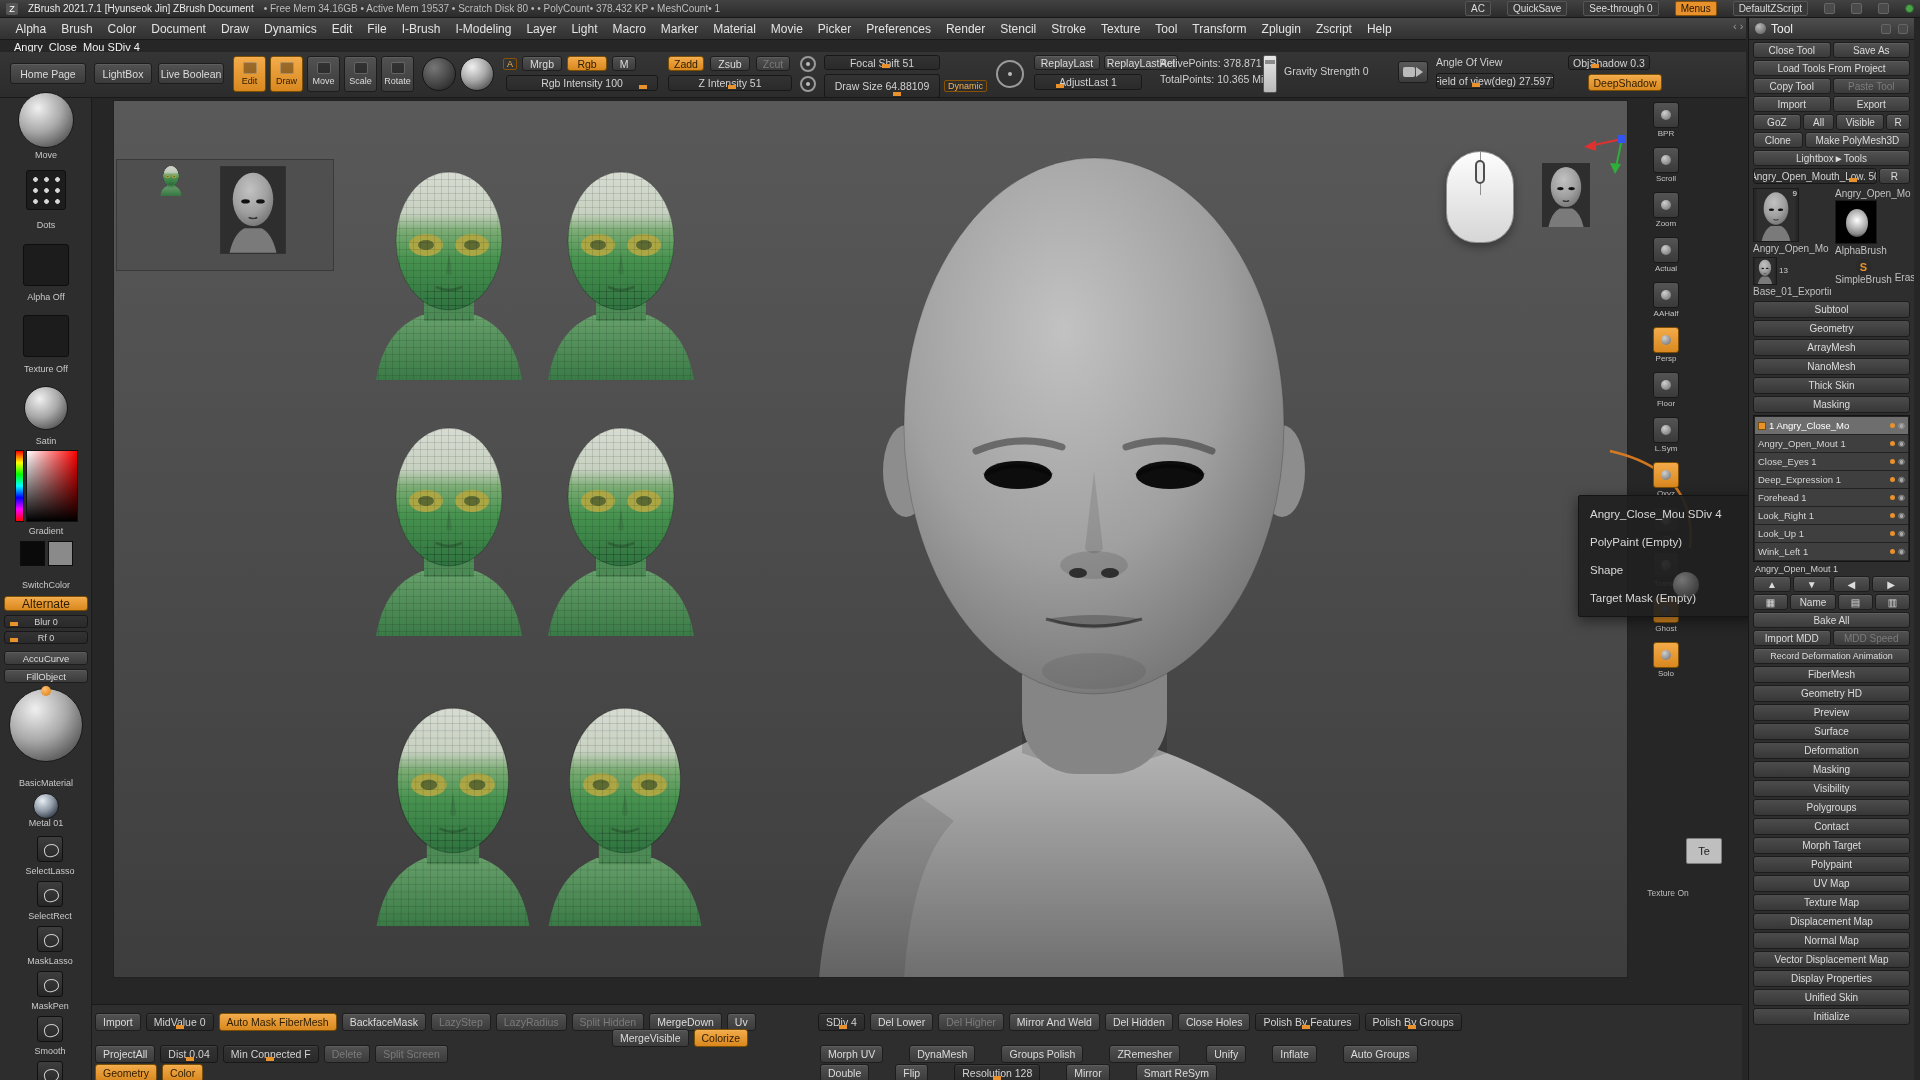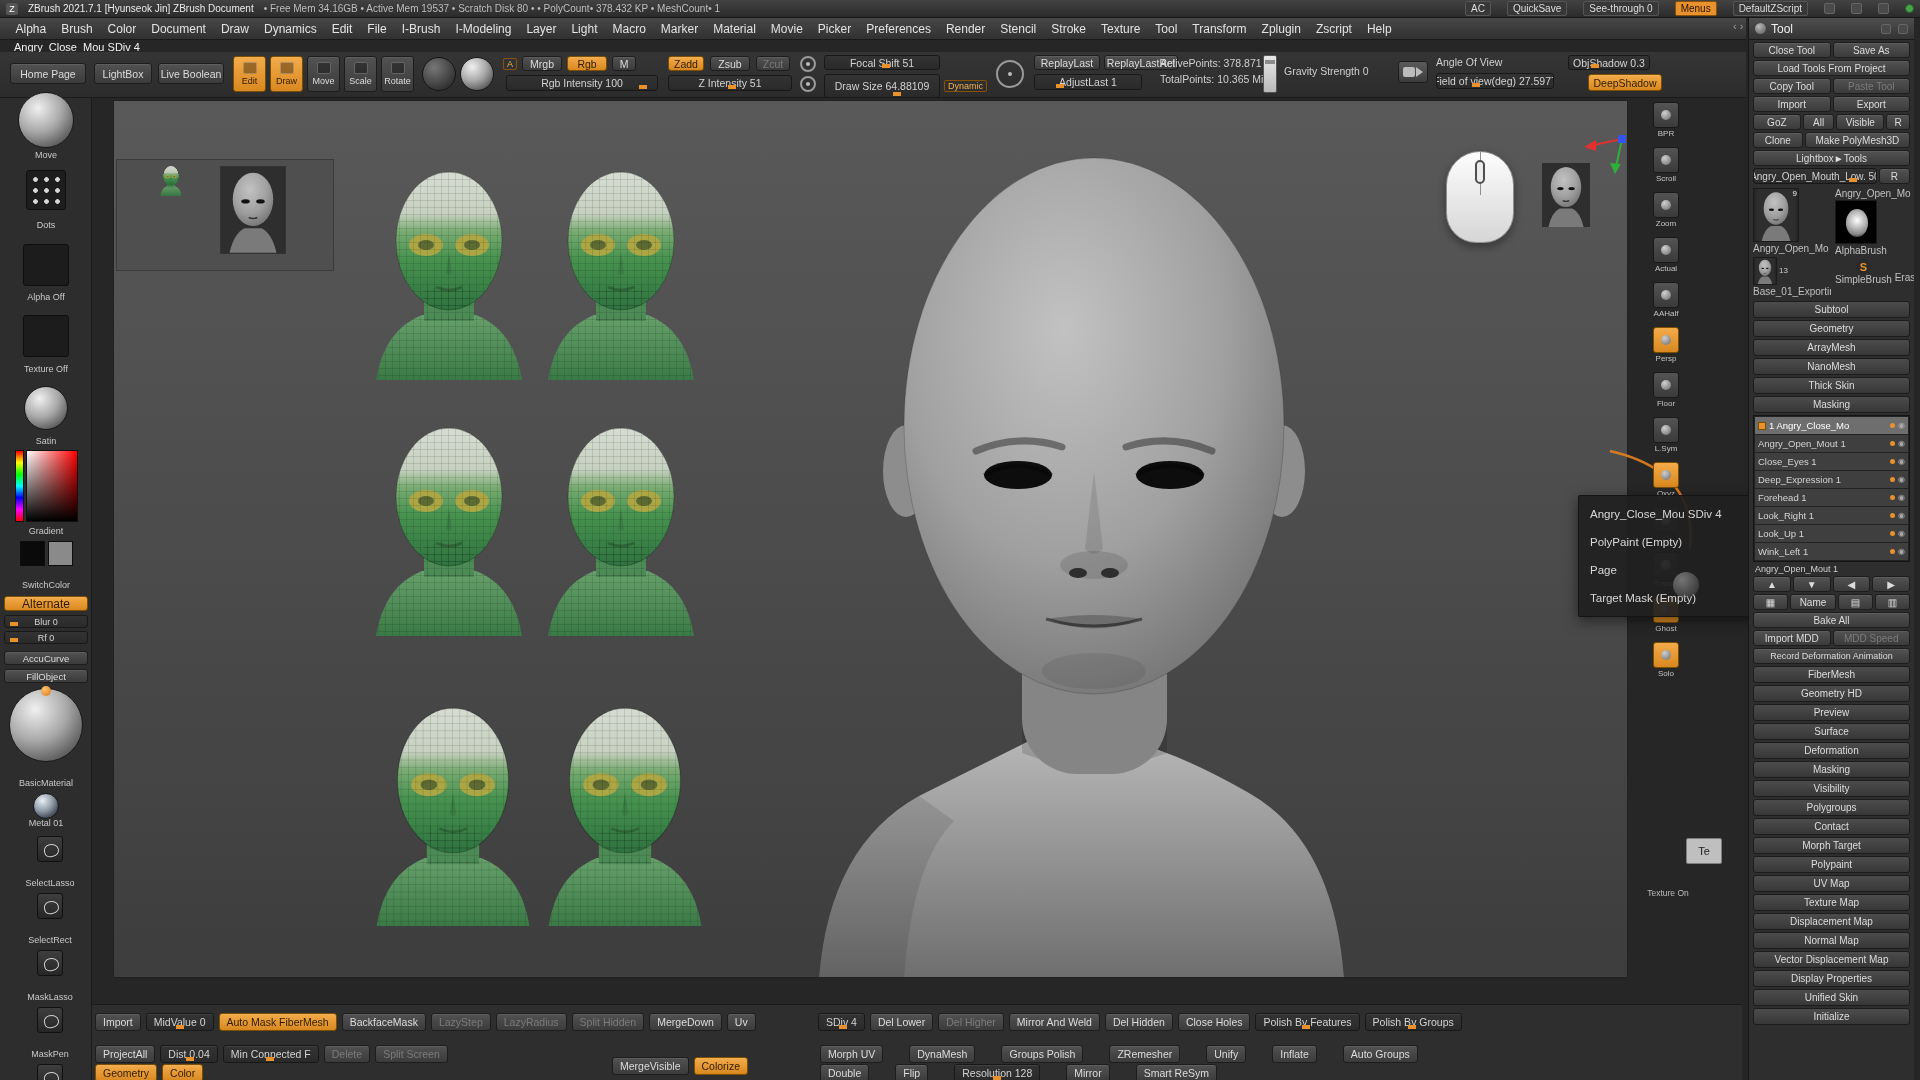--- a/index.html
+++ b/index.html
@@ -64,21 +64,21 @@
   .dots-ico{width:40px;height:40px;background:#1d1d1d;border:1px solid #0f0f0f;border-radius:3px;
     background-image:radial-gradient(circle,#d8d8d8 2px,transparent 2.6px);background-size:11px 11px;background-position:3px 3px;}
   .off-sq{width:46px;height:42px;background:#1c1c1c;border:1px solid #0e0e0e;border-radius:3px;}
   .lpicker{display:flex;gap:2px;}
   .hue{width:9px;height:72px;background:linear-gradient(#f00,#ff0,#0f0,#0ff,#00f,#f0f,#f00);border:1px solid #111;}
   .sv{width:52px;height:72px;background:linear-gradient(to right,#fff,#f00);position:relative;border:1px solid #111;}
   .sv::after{content:"";position:absolute;inset:0;background:linear-gradient(to top,#000,transparent);}
   .swatch{width:25px;height:25px;border:1px solid #0d0d0d;}
   .basic-dot{position:absolute;left:50%;top:-3px;width:10px;height:10px;margin-left:-5px;border-radius:50%;
     background:radial-gradient(circle at 35% 30%,#ffc070,#d97a10);}
-  .lbrush{flex-direction:column;align-items:center;gap:16px;display:flex;padding-left:8px;}
+  .lbrush{flex-direction:column;align-items:center;gap:4px;display:flex;padding-left:8px;}
   .lbrush-icon{width:26px;height:26px;background:linear-gradient(#3e3e3e,#262626);border:1px solid #101010;border-radius:3px;position:relative;}
   .lbrush-icon::after{content:"";position:absolute;left:6px;top:7px;width:13px;height:11px;border:1.5px solid #cfcfcf;border-radius:50% 60% 55% 45%;transform:rotate(-12deg);}
 
   
   #canvas{position:absolute;left:113px;top:100px;width:1515px;height:878px;border:1px solid #212121;
     background:linear-gradient(180deg,#595959,#4d4d4d 45%,#424242 85%,#3d3d3d);overflow:hidden;}
   #canvas svg{position:absolute;}
   #thumbs-panel{position:absolute;left:2px;top:58px;width:218px;height:112px;background:#4f4f4f;border:1px solid #3a3a3a;display:flex;}
   .tp-grid{display:grid;grid-template-columns:24px 24px;grid-auto-rows:33px;gap:1px;margin:5px 4px 0 42px;}
   .tp-gray{margin:6px 0 0 8px;border:1px solid #333;background:#2e2e2e;}
@@ -585,21 +585,21 @@
         <span class="rs-ico"></span>
         <span class="rs-label">Solo</span>
       </div>
     </div>
   <div id="texture-on">Texture On</div>
   <div id="tooltip-te">Te</div>
 
   <div id="context-menu">
     <div class="cm-row">Angry_Close_Mou SDiv 4</div>
     <div class="cm-row">PolyPaint (Empty)</div>
-    <div class="cm-row">Page</div>
+    <div class="cm-row">Shape</div>
     <div class="cm-row">Target Mask (Empty)</div>
     <span class="cm-sphere"></span>
   </div>
 
   <div id="rightpanel">
     <div id="rp-header">
       <span class="rp-circle"></span>
       <span>Tool</span>
       <span class="rp-hico"></span>
       <span class="rp-hico" style="margin-left:2px"></span>
@@ -808,21 +808,21 @@
         <span class="btn slider">Polish By Groups</span>
       </div>
     <div class="g" style="left:3px;top:40px">
 
     <span class="btn">ProjectAll</span>
         <span class="btn slider">Dist 0.04</span>
         <span class="btn slider">Min Connected F</span>
         <span class="btn dim">Delete</span>
         <span class="btn dim">Split Screen</span>
       </div>
-    <div class="g" style="left:520px;top:52px">
+    <div class="g" style="left:520px;top:24px">
 
     <span class="btn">MergeVisible</span>
         <span class="btn orange">Colorize</span>
       </div>
     <div class="g" style="left:728px;top:40px;gap:26px">
 
     <span class="btn">Morph UV</span>
         <span class="btn">DynaMesh</span>
         <span class="btn">Groups Polish</span>
         <span class="btn">ZRemesher</span>

